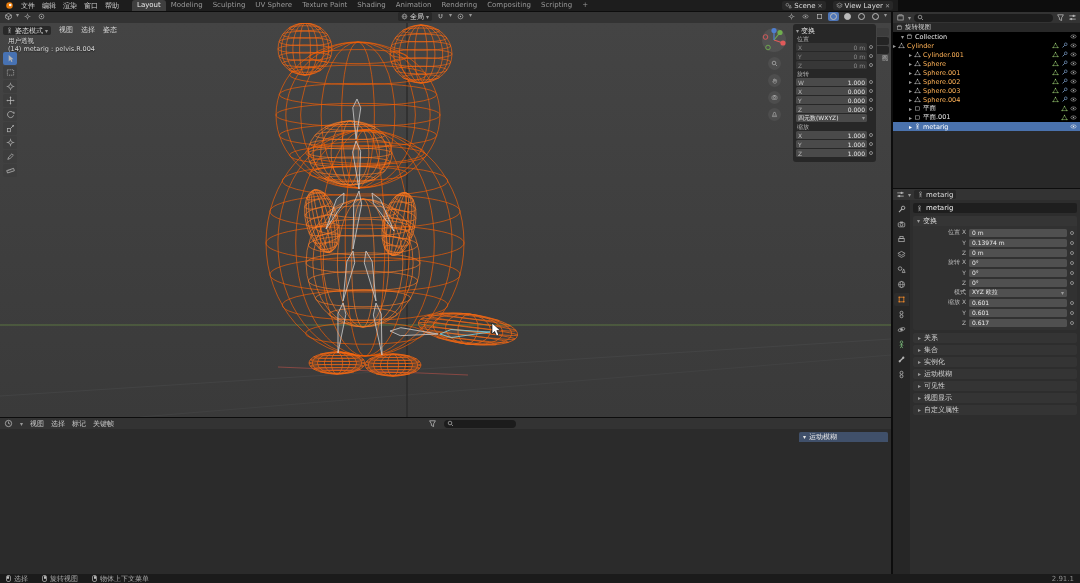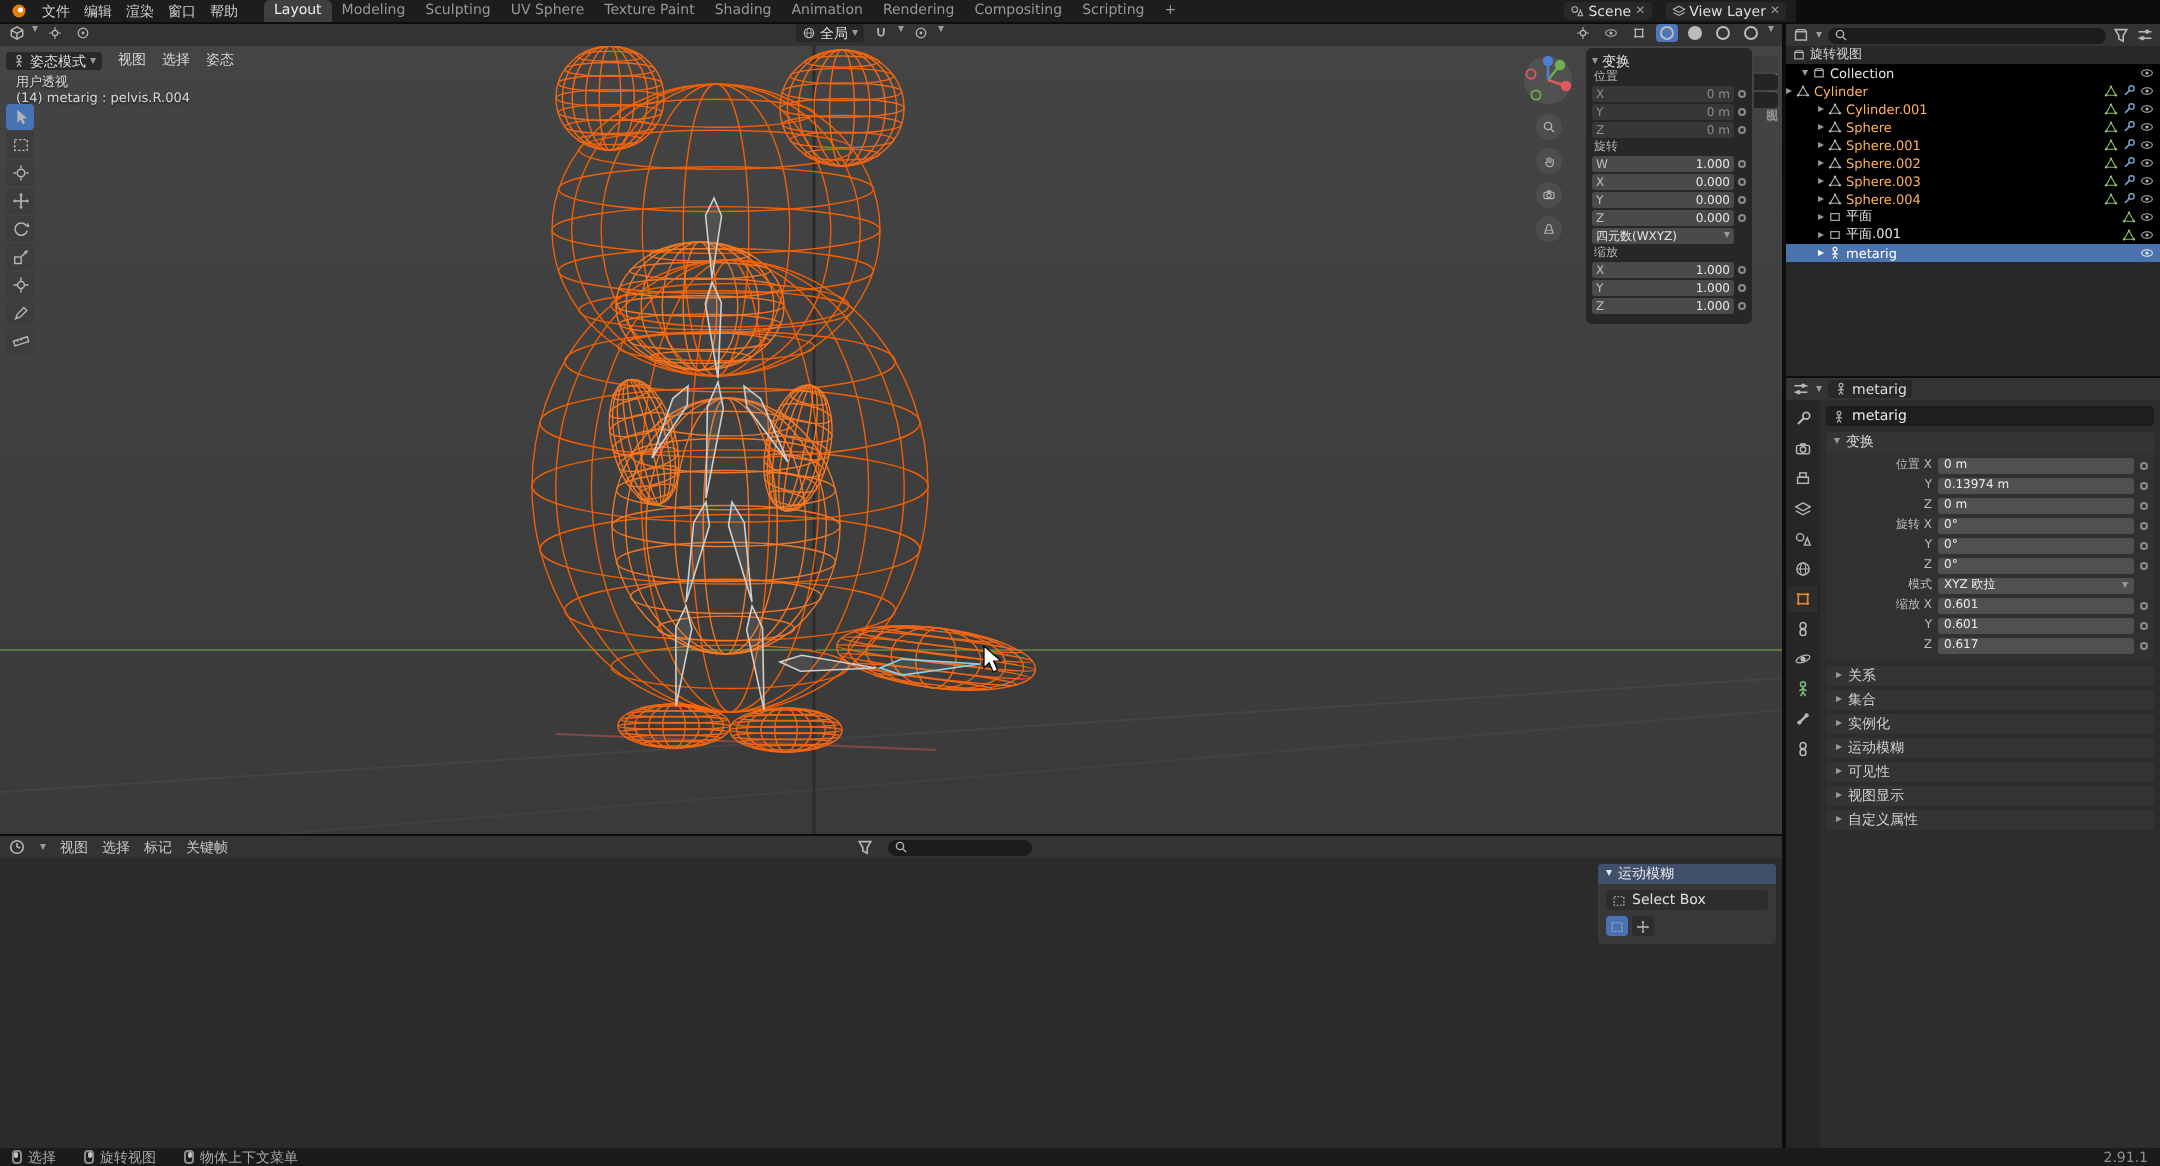--- a/index.html
+++ b/index.html
@@ -1313,46 +1313,20 @@
           </span>
         </span>
       <span class="sp"></span>
     </div>
     <div id="bt-canvas">
       <div id="atool">
         <div class="hd">
           <span class="car" style="color:#e8e8e8">▾</span>
             <span>运动模糊</span>
         </div>
-        <div class="bd">
-          <div class="tool-line">
-            <span class="icn tiny">
-                <svg>
-                  <use href="#i-boxselect"></use>
-                </svg>
-              </span>
-            <span>Select Box</span>
-          </div>
-          <div class="tgl-row">
-            <span class="tgl on">
-                <span class="icn tiny">
-                  <svg>
-                    <use href="#i-boxselect"></use>
-                  </svg>
-                </span>
-              </span>
-            <span class="tgl">
-                <span class="icn tiny">
-                  <svg>
-                    <use href="#i-move"></use>
-                  </svg>
-                </span>
-              </span>
-          </div>
-        </div>
       </div>
     </div>
   </div>
 
   <div id="status" class="abs">
     <span class="hint">
         <span class="mbtn"></span>
         <span>选择</span>
       </span>
     <span class="hint">

